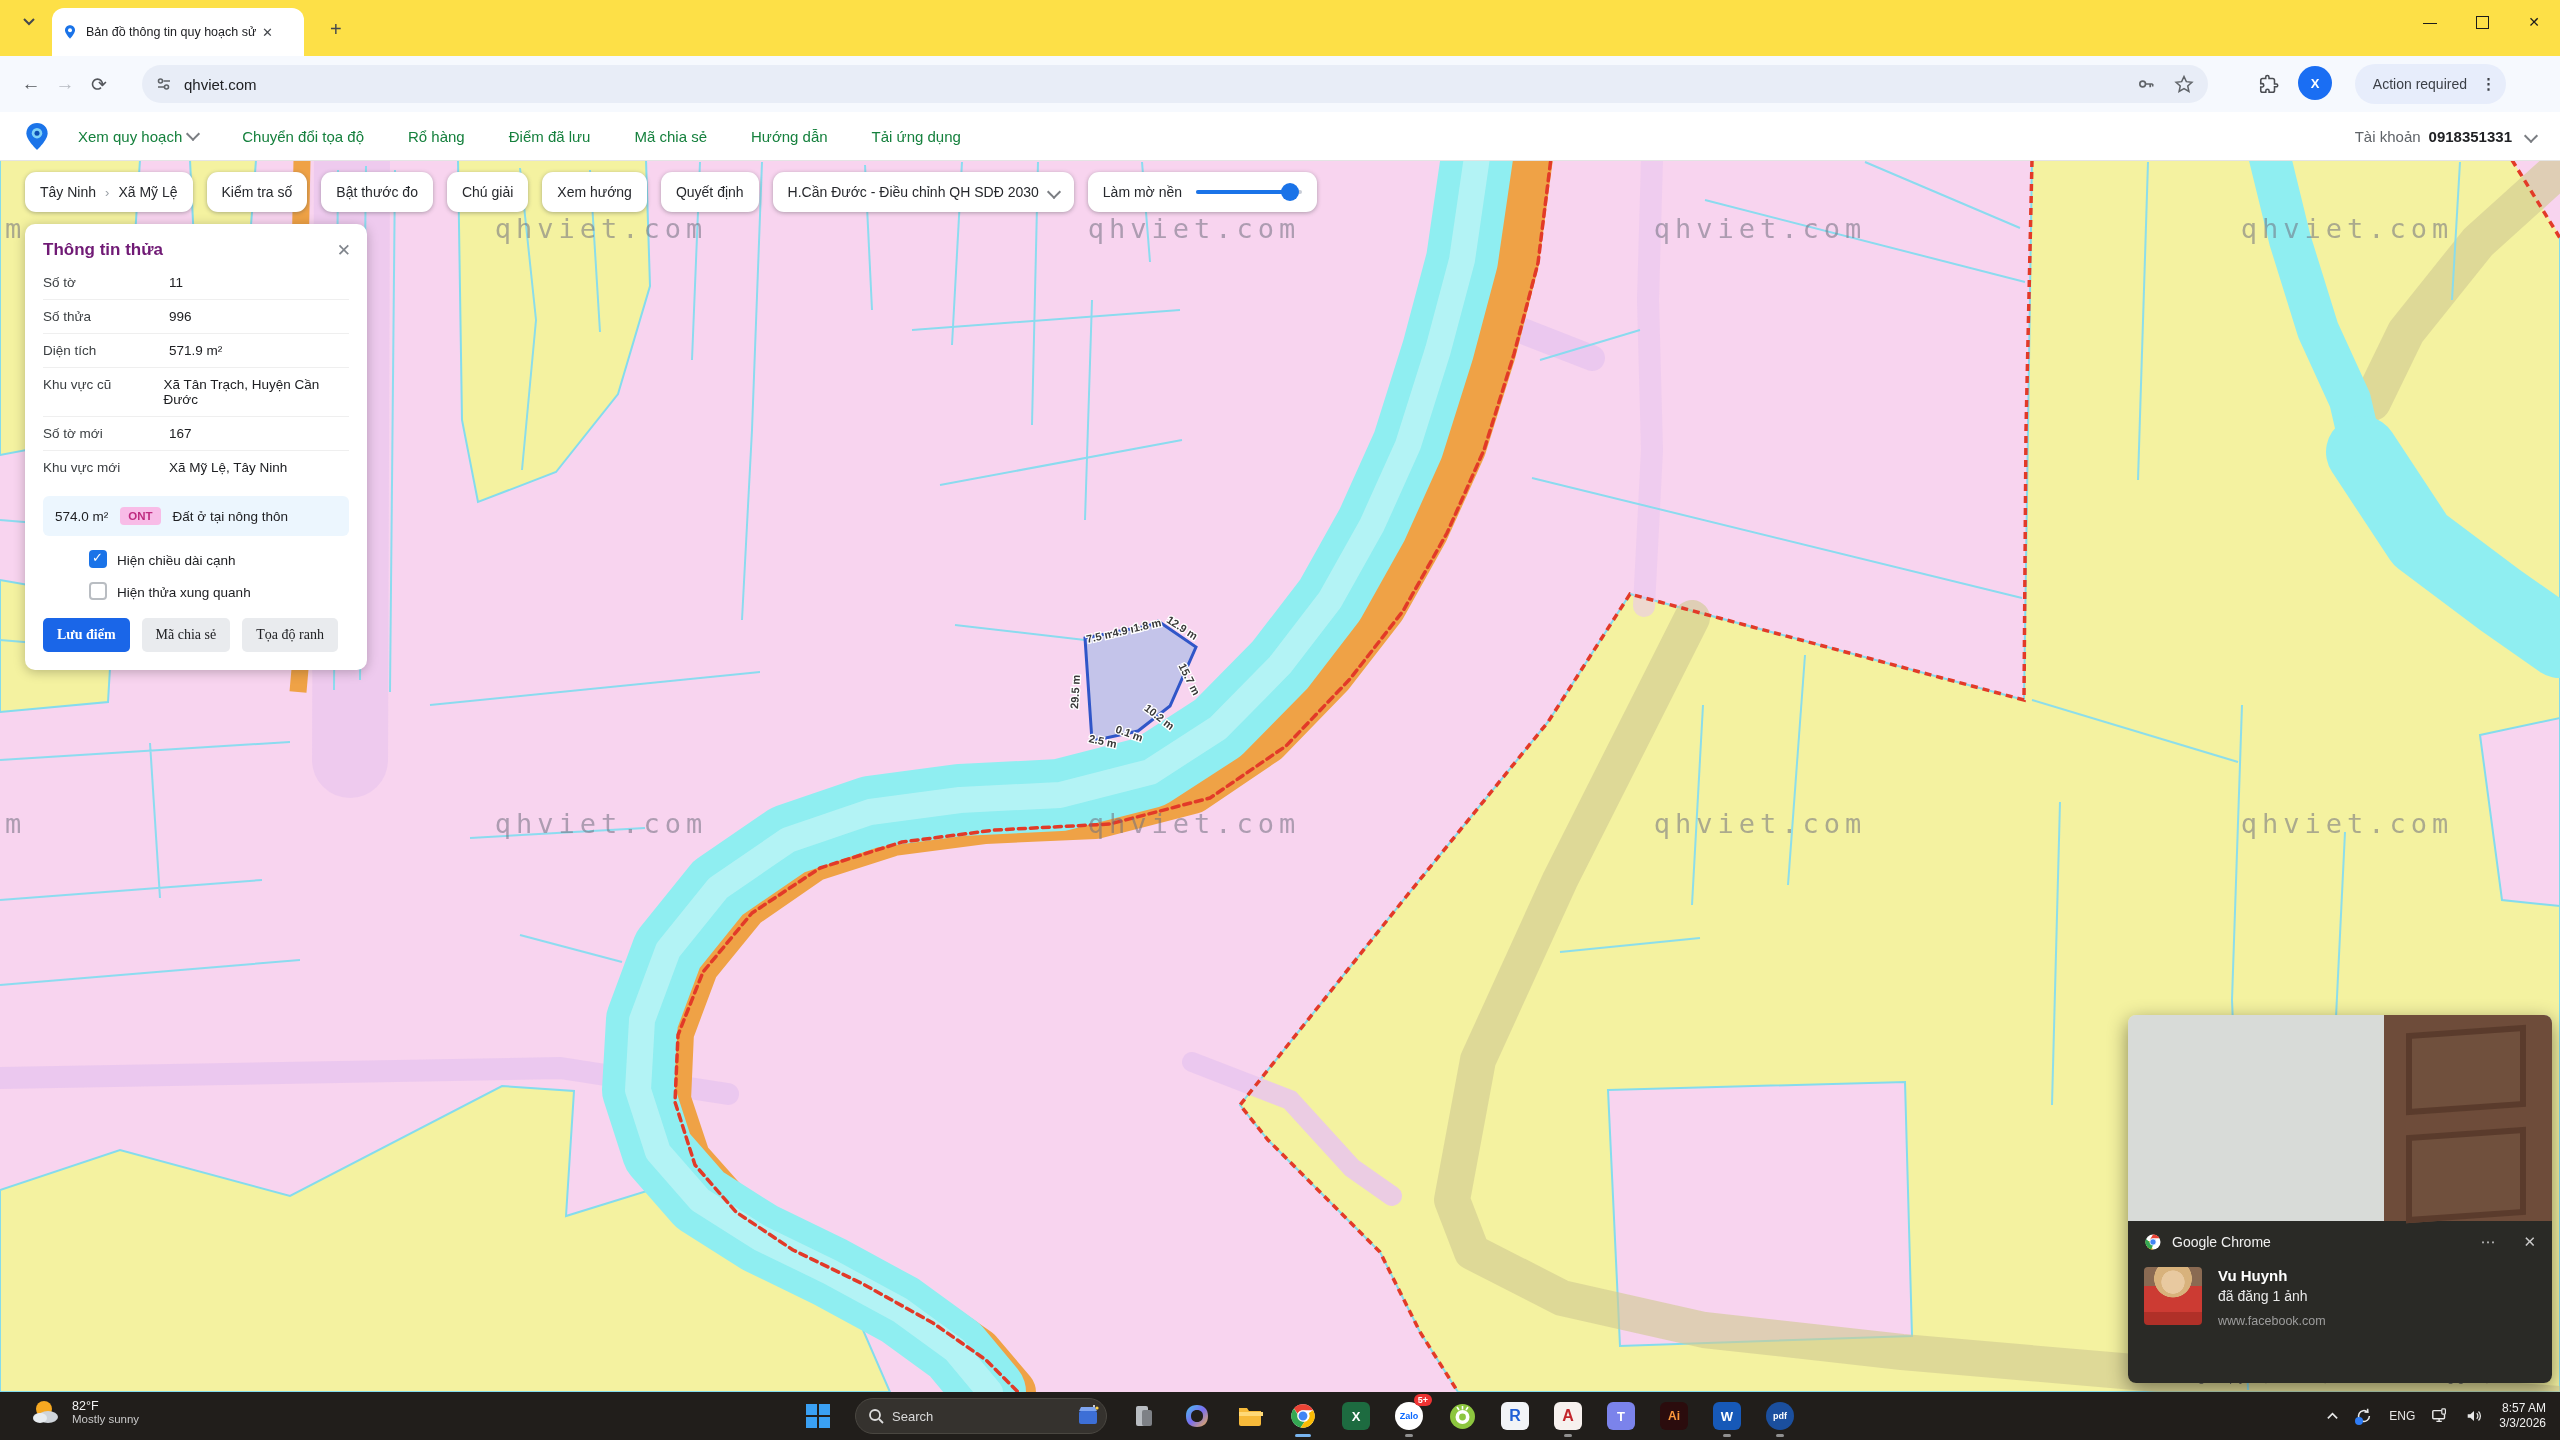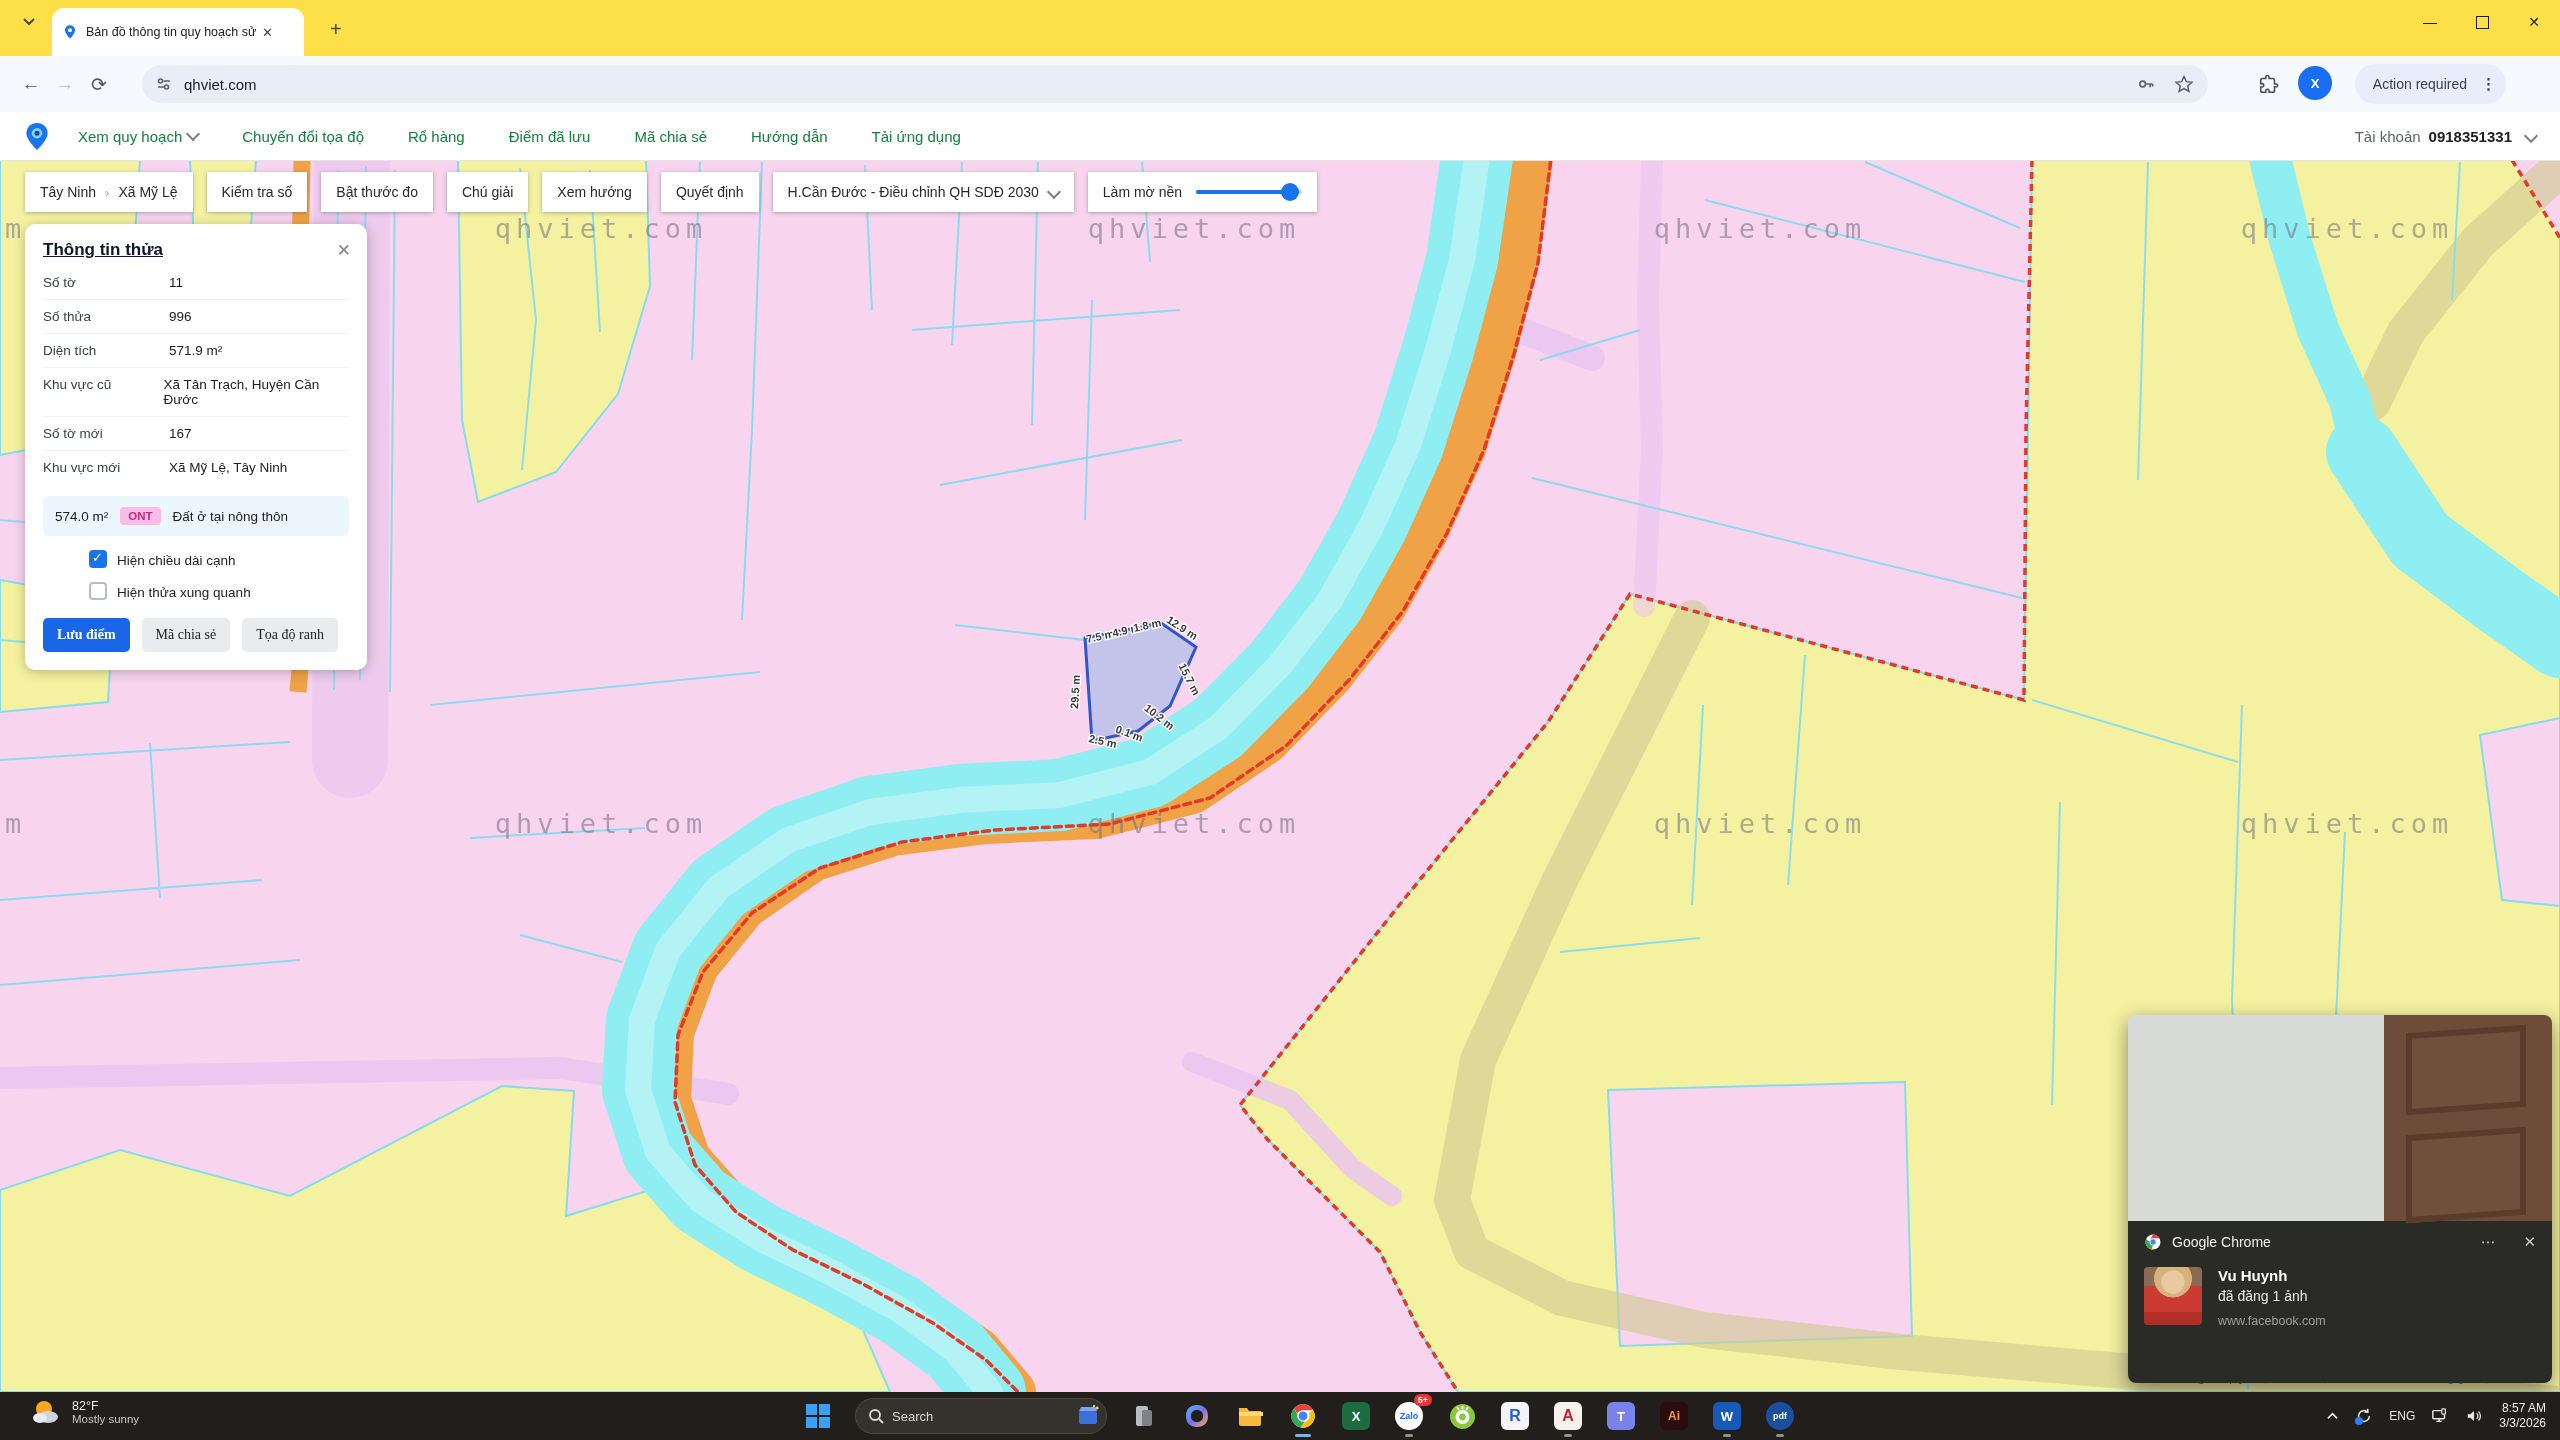--- a/index.html
+++ b/index.html
@@ -29,31 +29,31 @@
   
   #sitenav{left:0;top:112px;width:2560px;height:48px;background:#fff;border-bottom:1px solid #e4e4e4;
        display:flex;align-items:center;z-index:50;}
   .navitem{font-size:15px;color:#15803d;margin-right:44px;white-space:nowrap;}
   #account{position:absolute;right:24px;font-size:15px;color:#5f6368;display:flex;align-items:center;gap:8px;}
   #account b{color:#202124;}
   .chev{display:inline-block;width:8px;height:8px;border-right:2px solid #7a7d82;border-bottom:2px solid #7a7d82;
        transform:rotate(45deg);margin-left:6px;vertical-align:3px;}
   
   #pills{left:25px;top:172px;display:flex;gap:14px;z-index:30;align-items:center;}
-  .pill{background:#fff;border-radius:0;height:40px;display:flex;align-items:center;padding:0 15px;
+  .pill{background:#fff;border-radius:11px;height:40px;display:flex;align-items:center;padding:0 15px;
        font-size:14px;color:#27292d;box-shadow:0 1px 4px rgba(60,64,67,.4);white-space:nowrap;}
   .bc-sep{color:#9aa0a6;margin:0 9px;font-size:13px;}
   .ddarrow{margin-left:10px;}
   #slider-track{width:106px;height:4px;background:#c7ccd6;border-radius:2px;margin-left:14px;position:relative;}
   #slider-fill{height:4px;width:84%;background:#1a73e8;border-radius:2px;}
   #slider-handle{position:absolute;left:80%;top:-7px;width:18px;height:18px;border-radius:50%;background:#1a73e8;}
   
   #panel{left:25px;top:224px;width:342px;background:#fff;border-radius:10px;z-index:31;
        box-shadow:0 2px 12px rgba(0,0,0,.25);padding:16px 18px 18px;box-sizing:border-box;}
-  #panel h1{font-size:17px;font-weight:600;color:#0f172a;margin:0 0 6px;text-decoration:underline;}
+  #panel h1{font-size:17px;font-weight:600;color:#701a75;margin:0 0 6px;}
   #panel-close{position:absolute;right:16px;top:16px;color:#80858c;font-size:17px;}
   .prow{display:flex;padding:9px 0;border-bottom:1px solid #efefef;font-size:13.5px;}
   .prow .l{width:126px;color:#3c4043;}
   .prow .v{color:#202124;}
   #userow{margin-top:12px;background:#ecf6fe;border-radius:6px;height:40px;display:flex;align-items:center;
        padding:0 12px;font-size:13.5px;color:#202124;gap:12px;}
   #ontbadge{background:#f8bce7;color:#bf2b80;font-size:11.5px;font-weight:bold;border-radius:4px;padding:3px 8px;}
   .cbrow{display:flex;align-items:flex-end;margin-top:14px;font-size:13.5px;color:#202124;gap:10px;margin-left:46px;}
   .cb{width:18px;height:18px;border-radius:4px;box-sizing:border-box;}
   .cb.on{background:#1a73e8;position:relative;}

